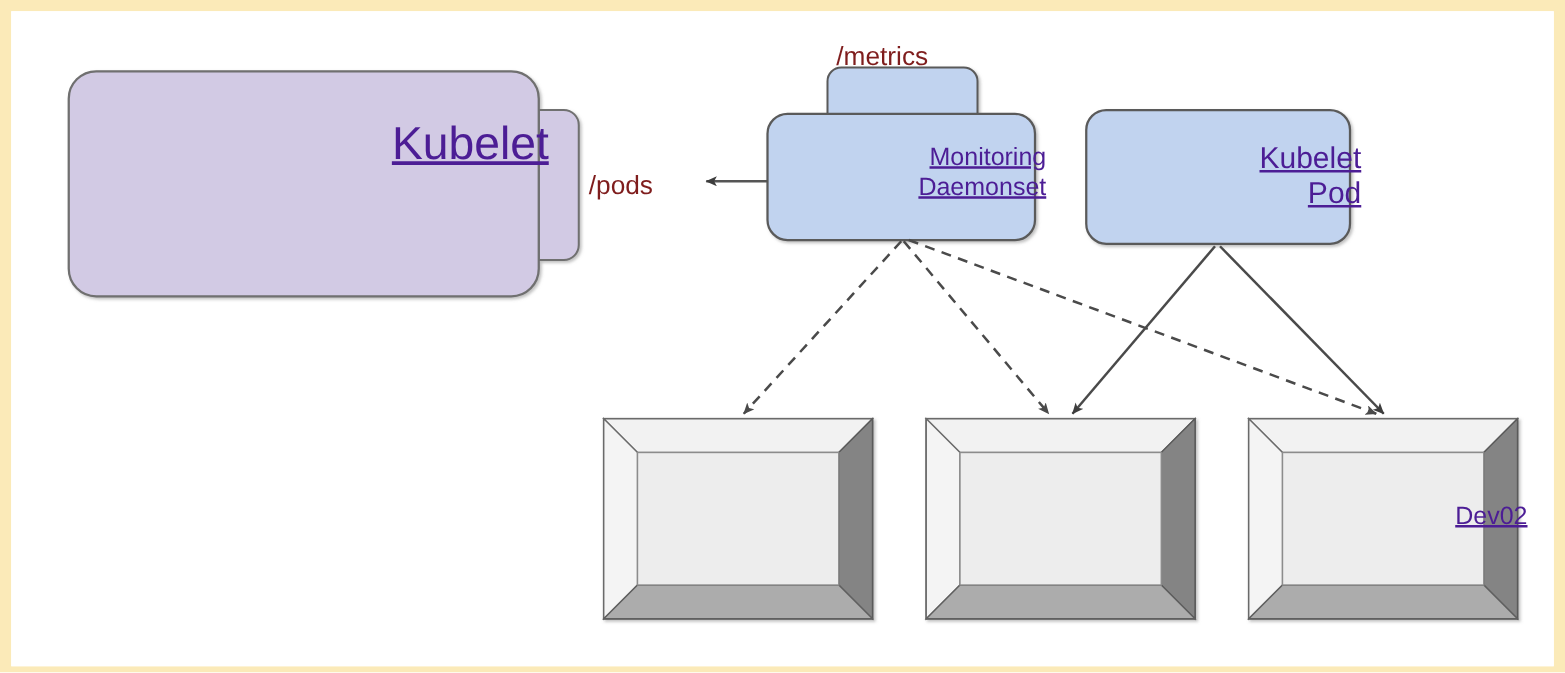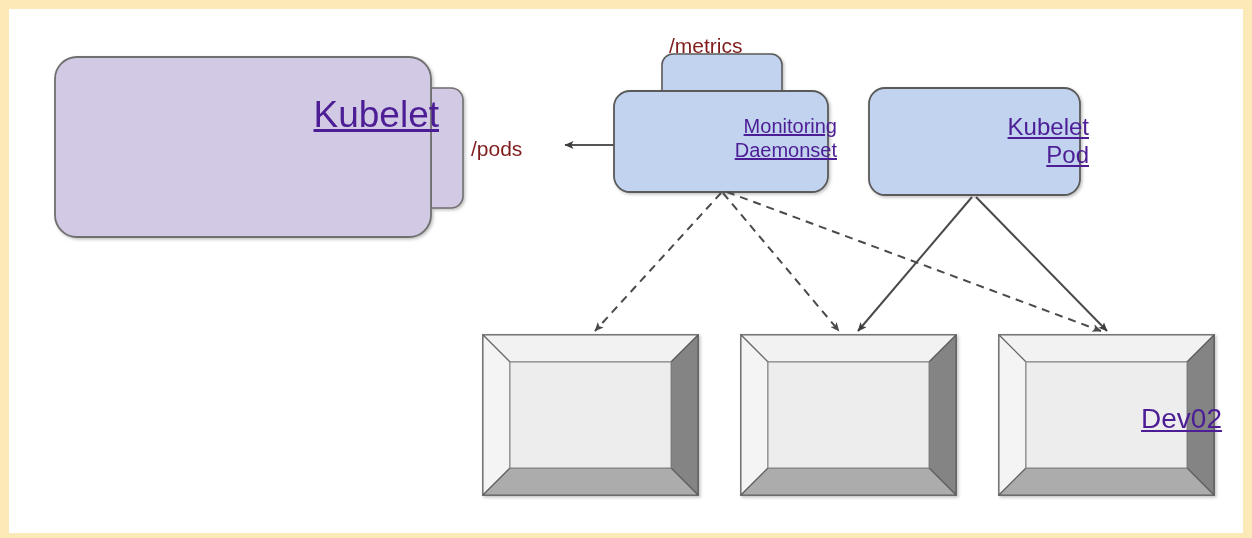--- a/index.html
+++ b/index.html
@@ -61,21 +61,21 @@
   #label-monitoring {
     left: 614px; top: 106px; width: 214px;
     font-size: 20px;
   }
   #label-workload {
     left: 869px; top: 104px; width: 211px;
     font-size: 24px;
   }
   #label-dev00 { left: 484px; top: 393px; width: 213px; font-size: 26px; }
   #label-dev01 { left: 742px; top: 393px; width: 213px; font-size: 26px; }
-  #label-dev02 { left: 1000px; top: 393px; width: 213px; font-size: 28px; }
+  #label-dev02 { left: 1000px; top: 393px; width: 213px; font-size: 20px; }
   #label-metrics { left: 660px; top: 25px; font-size: 21px; }
   #label-pods { left: 462px; top: 128px; font-size: 21px; }
 </style>
 </head>
 <body>
 
 <div id="canvas">
   <div id="inner">
 
     <svg id="diagram-svg" width="1234" height="524" viewBox="0 0 1234 524">

